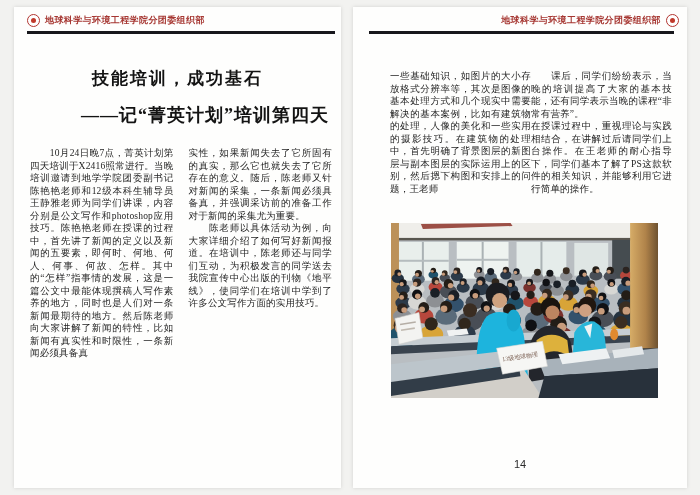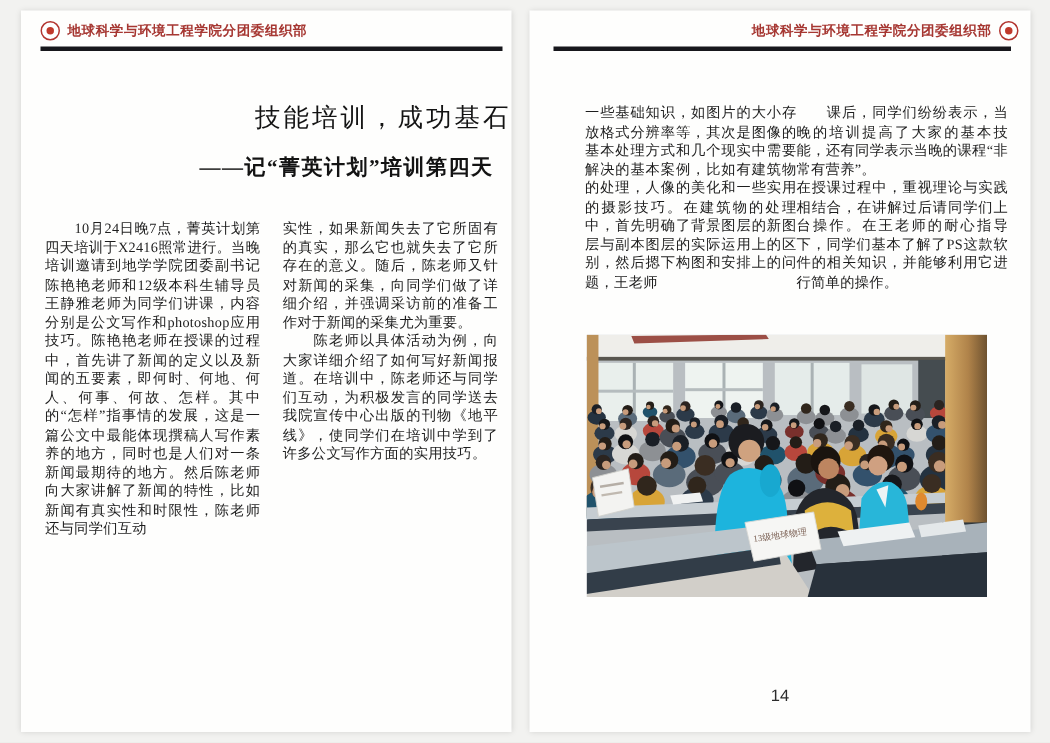--- a/index.html
+++ b/index.html
@@ -20,23 +20,23 @@
   .emblem::after{content:"";position:absolute;left:2.5px;top:2.5px;width:5px;height:5px;
           border-radius:50%;background:#c0392b;}
   .header-title{font-size:9px;font-weight:bold;color:#a63732;letter-spacing:.4px;
           font-family:Liberation Mono, monospace;white-space:nowrap;}
   .header-rule{height:2.5px;background:#17171c;margin-top:3px;}
   .page-left .header-rule{margin-left:13px;margin-right:6px;}
   .page-right .header-rule{margin-left:16px;margin-right:13px;}
 
   
   .title-block{position:absolute;top:60px;left:0;right:0;color:#131313;}
-  .article-title{text-align:right;font-size:17px;font-weight:normal;letter-spacing:2px;}
+  .article-title{text-align:center;font-size:17px;font-weight:bold;letter-spacing:2px;}
   .article-subtitle{text-align:right;padding-right:12px;margin-top:13px;
-          font-size:14px;font-weight:bold;letter-spacing:1px;}
+          font-size:18px;font-weight:bold;letter-spacing:1px;}
 
   
   .columns{position:absolute;display:flex;}
   .page-left .columns{top:140px;left:16px;right:9px;gap:15px;}
   .page-right .columns{top:63px;left:37px;right:15px;}
   .col{flex:1;min-width:0;}
   .col p{margin:0;font-size:9.5px;line-height:12.5px;letter-spacing:.2px;
          text-align:justify;color:#1d1d1d;}
 
   
@@ -60,24 +60,24 @@
       <div class="header-rule"></div>
     </div>
 
     <div class="title-block">
       <div class="article-title">技能培训，成功基石</div>
       <div class="article-subtitle">——记“菁英计划”培训第四天</div>
     </div>
 
     <div class="columns">
       <div class="col">
-          <p>　　10月24日晚7点，菁英计划第四天培训于X2416照常进行。当晚培训邀请到地学学院团委副书记陈艳艳老师和12级本科生辅导员王静雅老师为同学们讲课，内容分别是公文写作和photoshop应用技巧。陈艳艳老师在授课的过程中，首先讲了新闻的定义以及新闻的五要素，即何时、何地、何人、何事、何故、怎样。其中的“怎样”指事情的发展，这是一篇公文中最能体现撰稿人写作素养的地方，同时也是人们对一条新闻最期待的地方。然后陈老师向大家讲解了新闻的特性，比如新闻有真实性和时限性，陈老师还与同学们互动</p>
+          <p>　　10月24日晚7点，菁英计划第四天培训于X2416照常进行。当晚培训邀请到地学学院团委副书记陈艳艳老师和12级本科生辅导员王静雅老师为同学们讲课，内容分别是公文写作和photoshop应用技巧。陈艳艳老师在授课的过程中，首先讲了新闻的定义以及新闻的五要素，即何时、何地、何人、何事、何故、怎样。其中的“怎样”指事情的发展，这是一篇公文中最能体现撰稿人写作素养的地方，同时也是人们对一条新闻最期待的地方。然后陈老师向大家讲解了新闻的特性，比如新闻有真实性和时限性，一条新闻必须具备真</p>
         </div>
       <div class="col">
-          <p>实性，如果新闻失去了它所固有的真实，那么它也就失去了它所存在的意义。随后，陈老师又针对新闻的采集，向同学们做了详细介绍，并强调采访前的准备工作对于新闻的采集尤为重要。</p>
+          <p>实性，如果新闻失去了它所固有的真实，那么它也就失去了它所存在的意义。随后，陈老师又针对新闻的采集，一条新闻必须具备真，并强调采访前的准备工作对于新闻的采集尤为重要。</p>
           <p>　　陈老师以具体活动为例，向大家详细介绍了如何写好新闻报道。在培训中，陈老师还与同学们互动，为积极发言的同学送去我院宣传中心出版的刊物《地平线》，使同学们在培训中学到了许多公文写作方面的实用技巧。</p>
         </div>
     </div>
 
   </div>
 
   <div class="page page-right">
     <div class="page-header">
       <div class="header-row">
         <span class="header-title">地球科学与环境工程学院分团委组织部</span>

